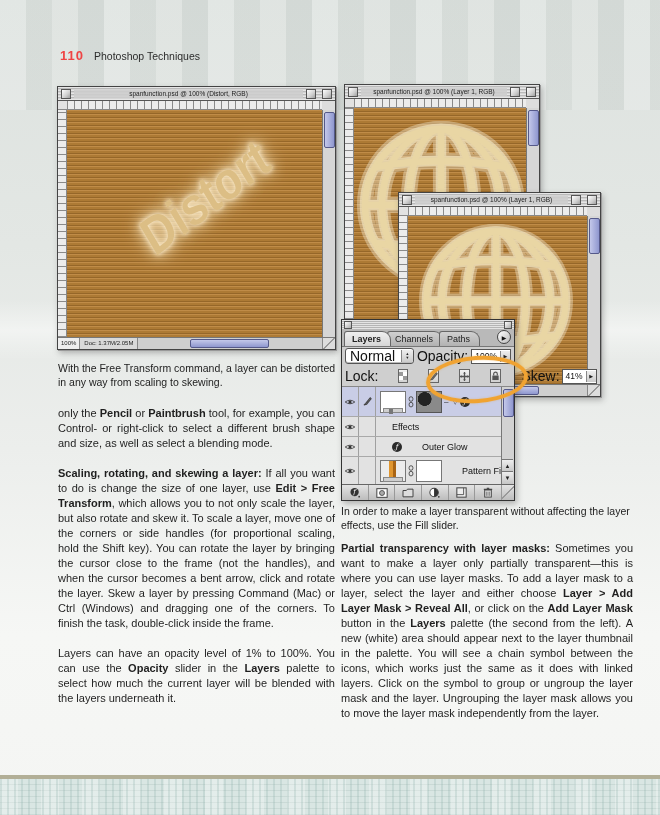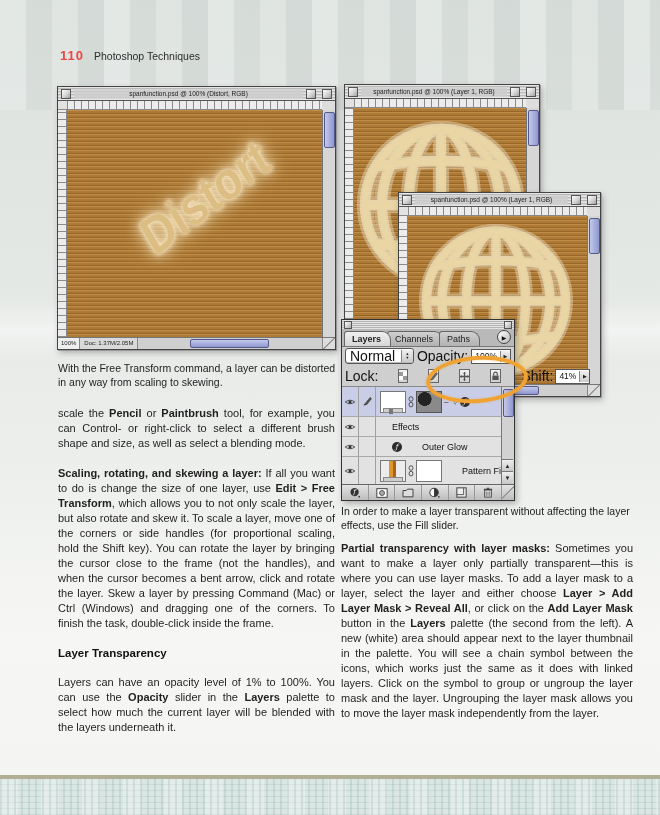--- a/index.html
+++ b/index.html
@@ -295,21 +295,21 @@
           <path d="M5 0 L3.6 2 L6.4 2 Z M5 10 L3.6 8 L6.4 8 Z M0 5 L2 3.6 L2 6.4 Z M10 5 L8 3.6 L8 6.4 Z" fill="#555"></path>
         </svg>
     </span>
     <span class="lock-btn">
       <svg width="9" height="10" viewBox="0 0 10 11">
           <rect x="1.5" y="5" width="7" height="5" fill="#555"></rect>
           <path d="M3 5 V3.2 A2 2 0 0 1 7 3.2 V5" fill="none" stroke="#555" stroke-width="1.3"></path>
         </svg>
     </span>
     <span class="fill-group">
-      <span class="small-label">Shift:</span>
+      <span class="small-label">Skew:</span>
       <span class="num-field">
         <span class="nf-val">41%</span>
         <span class="nf-arrow">▶</span>
       </span>
     </span>
   </div>
 
   <div class="pal-list">
 
     <div class="lrow lrow1">
@@ -436,23 +436,22 @@
     </span>
     <span class="pb-grip"></span>
   </div>
 
   <div class="fill-ellipse"></div>
 </div>
 
 <div class="fig-caption capB">In order to make a layer transparent without affecting the layer effects, use the Fill slider.</div>
 
 <div class="col colL">
-  <p><span>scale the </span><b>Pencil</b><span> or </span><b>Paintbrush</b><span> tool, for example, you can Control- or right-click to select a different brush shape and size, as well as select a blending mode.</span></p>
+  <p><span>only the </span><b>Pencil</b><span> or </span><b>Paintbrush</b><span> tool, for example, you can Control- or right-click to select a different brush shape and size, as well as select a blending mode.</span></p>
   <p><b>Scaling, rotating, and skewing a layer:</b><span> If all you want to do is change the size of one layer, use </span><b>Edit &gt; Free Transform</b><span>, which allows you to not only scale the layer, but also rotate and skew it. To scale a layer, move one of the corners or side handles (for proportional scaling, hold the Shift key). You can rotate the layer by bringing the cursor close to the frame (not the handles), and when the cursor becomes a bent arrow, click and rotate the layer. Skew a layer by pressing Command (Mac) or Ctrl (Windows) and dragging one of the corners. To finish the task, double-click inside the frame.</span></p>
-  <h3>Layer Transparency</h3>
   <p><span>Layers can have an opacity level of 1% to 100%. You can use the </span><b>Opacity</b><span> slider in the </span><b>Layers</b><span> palette to select how much the current layer will be blended with the layers underneath it.</span></p>
 </div>
 
 <div class="col colR">
   <p><b>Partial transparency with layer masks:</b><span> Sometimes you want to make a layer only partially transparent—this is where you can use layer masks. To add a layer mask to a layer, select the layer and either choose </span><b>Layer &gt; Add Layer Mask &gt; Reveal All</b><span>, or click on the </span><b>Add Layer Mask</b><span> button in the </span><b>Layers</b><span> palette (the second from the left). A new (white) area should appear next to the layer thumbnail in the palette. You will see a chain symbol between the icons, which works just the same as it does with linked layers. Click on the symbol to group or ungroup the layer mask and the layer. Ungrouping the layer mask allows you to move the layer mask independently from the layer.</span></p>
 </div>
 
 <div class="khaki-line"></div>
 <div class="circuit-strip"></div>
 

